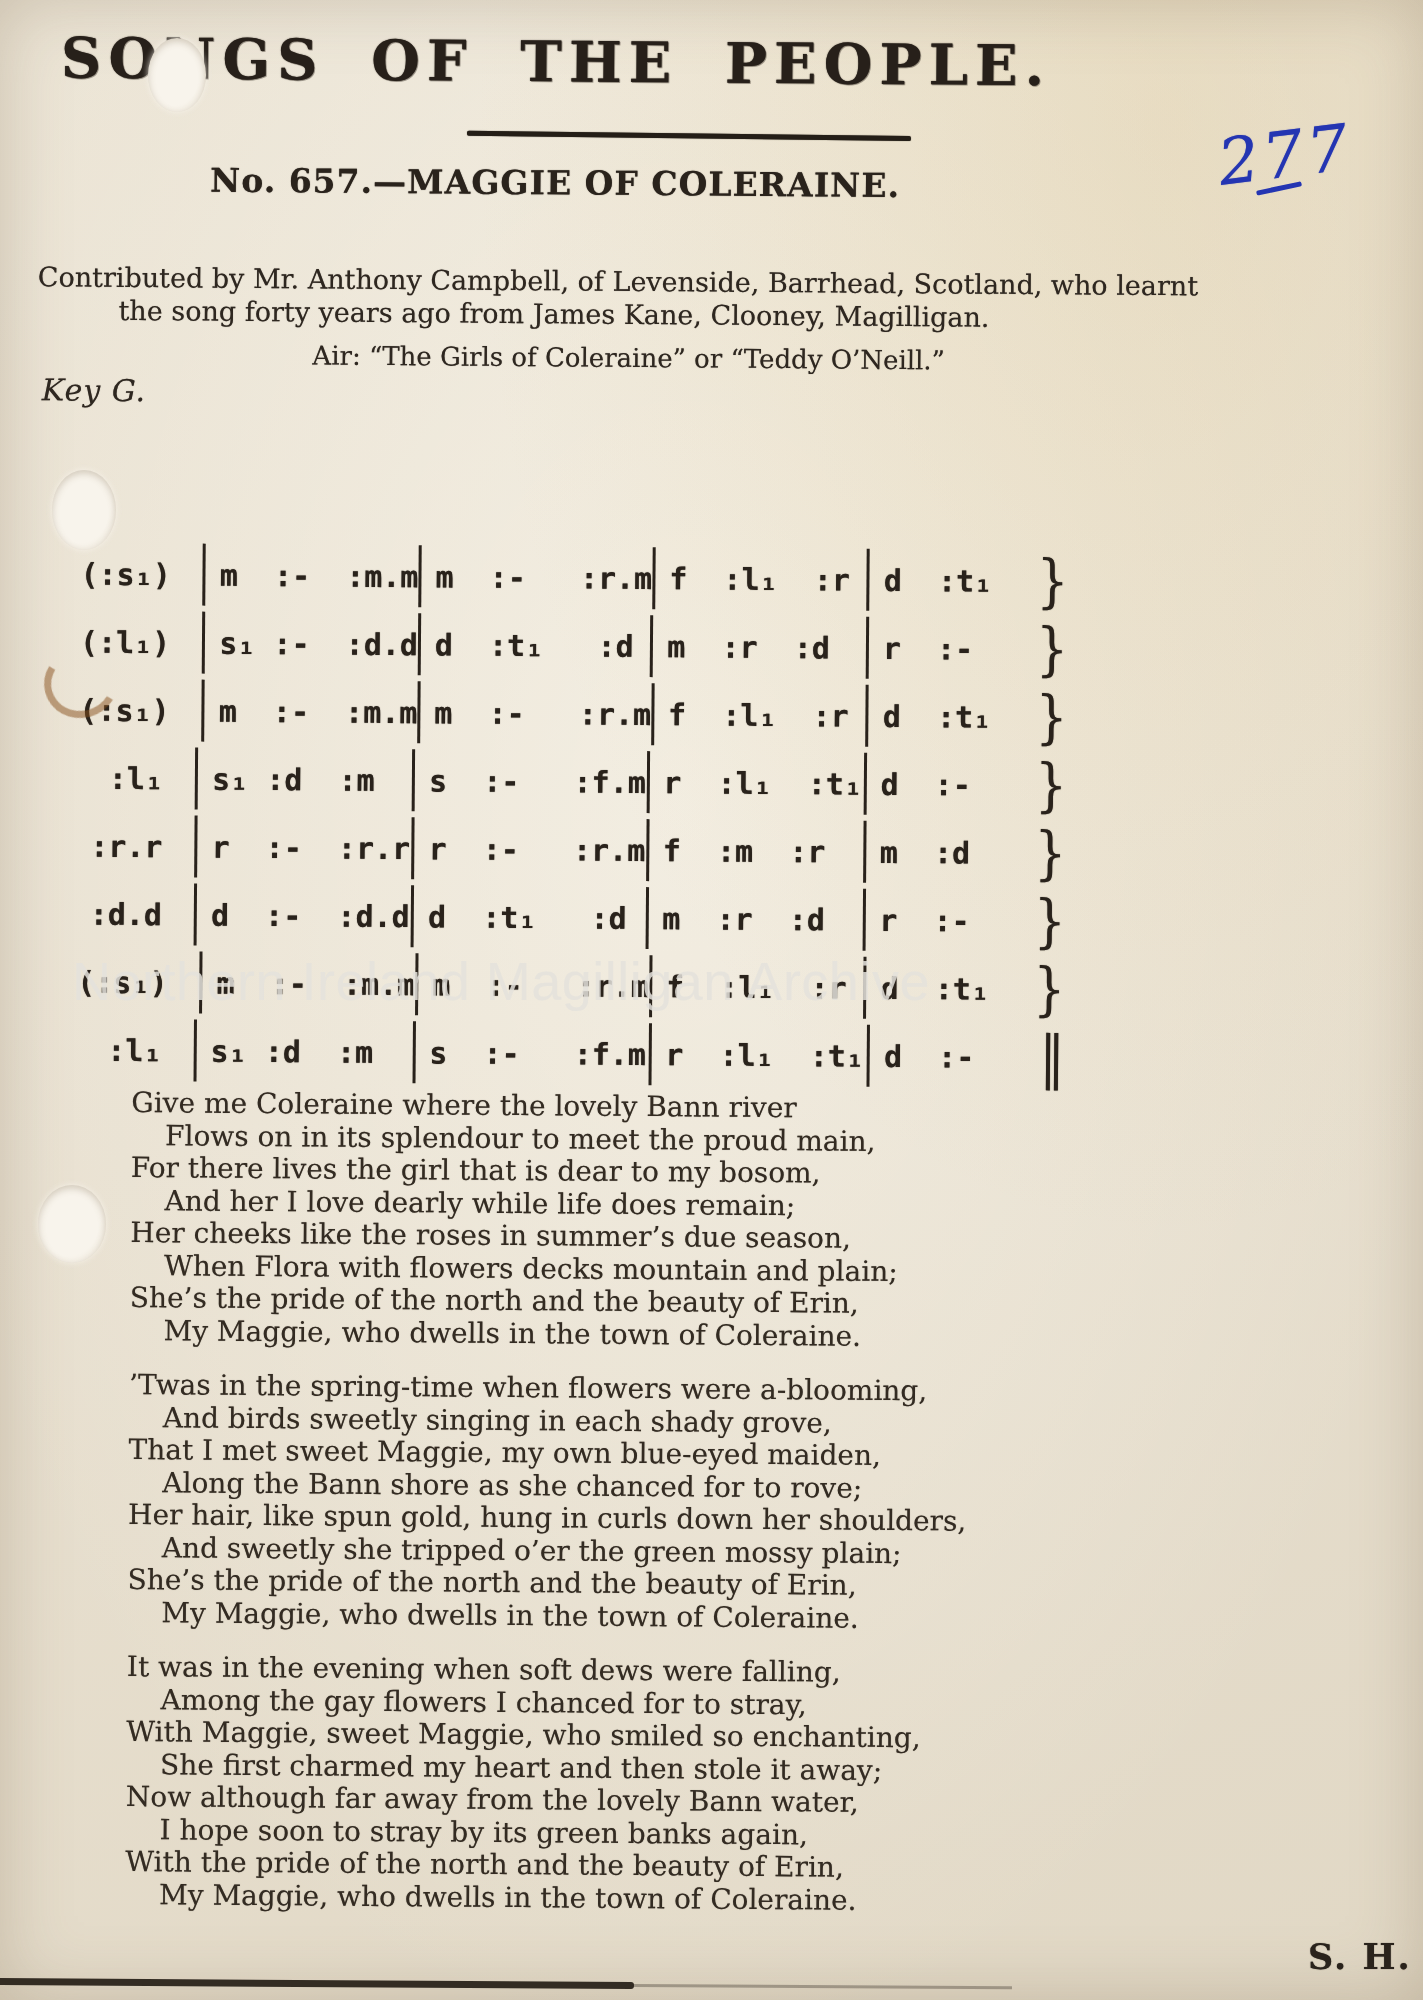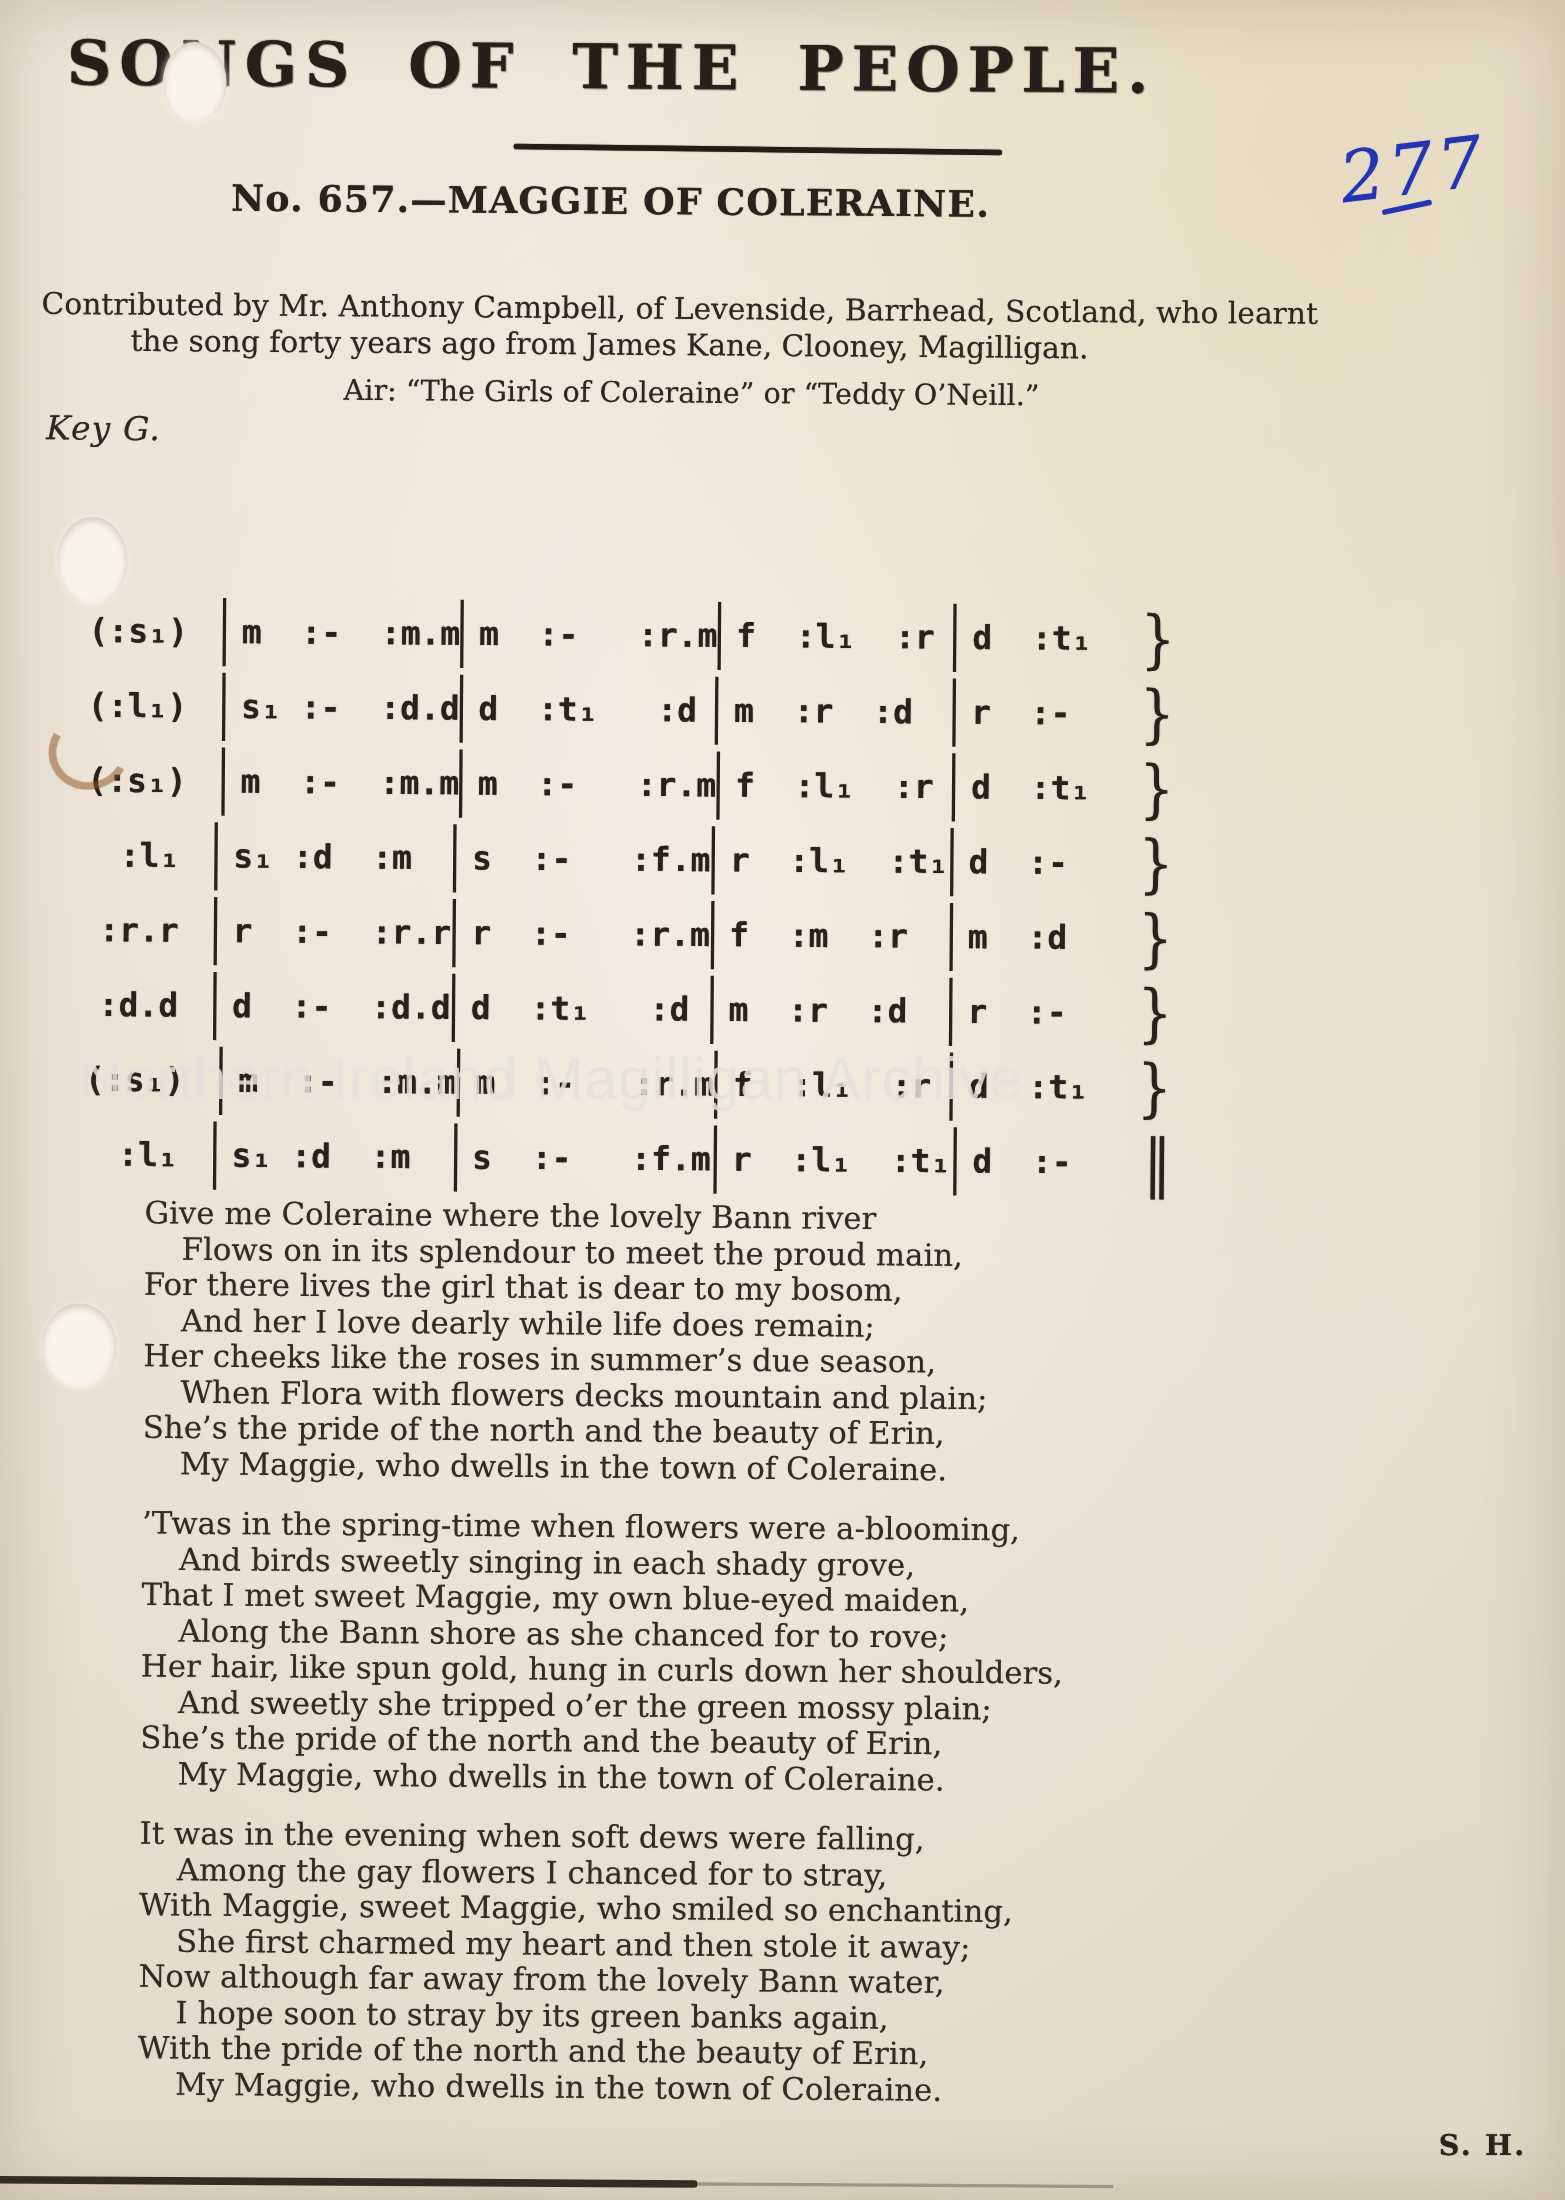--- a/index.html
+++ b/index.html
@@ -49,21 +49,21 @@
   .nrow .bar { border-left:3px solid #29221b; padding-left:14px; box-sizing:border-box;
     height:100%; display:flex; align-items:center; }
   .nrow .c1 { width:250px; } .nrow .c2 { width:270px; } .nrow .c3 { width:250px; } .nrow .c4 { width:190px; }
   .nrow .endmark { font-family:"DejaVu Serif",serif; font-size:50px; font-weight:normal;
     transform:scaleY(1.15); margin-left:6px; line-height:0; }
   .stanza { margin:0 0 22px 100px; font-size:28px; line-height:32.5px;
     color:#332b22; text-shadow:0 0 0.8px rgba(51,43,34,0.55); }
   .stanza:first-of-type { margin-top:46px; }
   .lyric-line:nth-of-type(even) { margin-left:34px; }
   .initials { position:absolute; left:1308px; top:1936px; z-index:2;
-    font-size:26px; font-weight:bold; letter-spacing:2px; color:#2a231c;
+    font-size:35px; font-weight:bold; letter-spacing:2px; color:#2a231c;
     text-shadow:0 0 1px rgba(42,35,28,0.8); }
   .watermark {
     position:absolute; left:72px; top:950px; z-index:3;
     font-family:"Liberation Sans","DejaVu Sans",sans-serif;
     font-size:54px; letter-spacing:0.5px; white-space:nowrap;
     color:rgba(228,226,220,0.85);
   }
   .hole { position:absolute; z-index:4; border-radius:50%;
     background:radial-gradient(ellipse at 45% 40%, #f8f4ec 60%, #efe9dd 85%, rgba(239,233,221,0.2));
     box-shadow: inset 0 3px 7px rgba(125,105,75,0.3), 0 0 6px rgba(248,244,236,0.8); }

